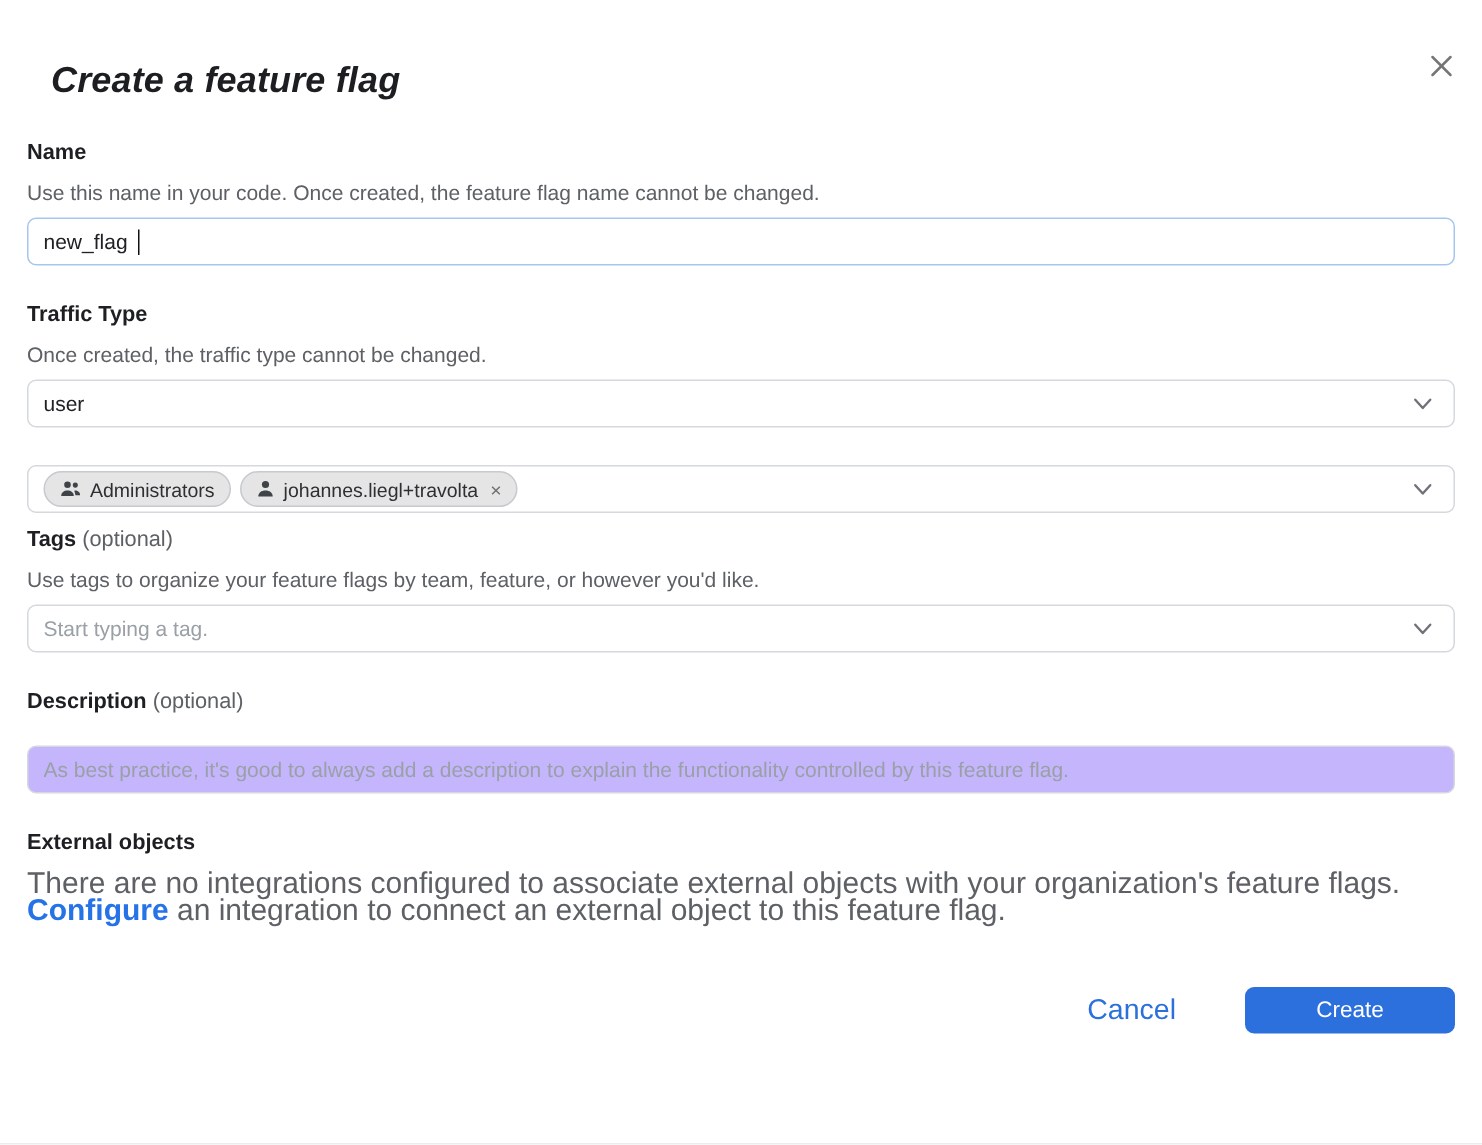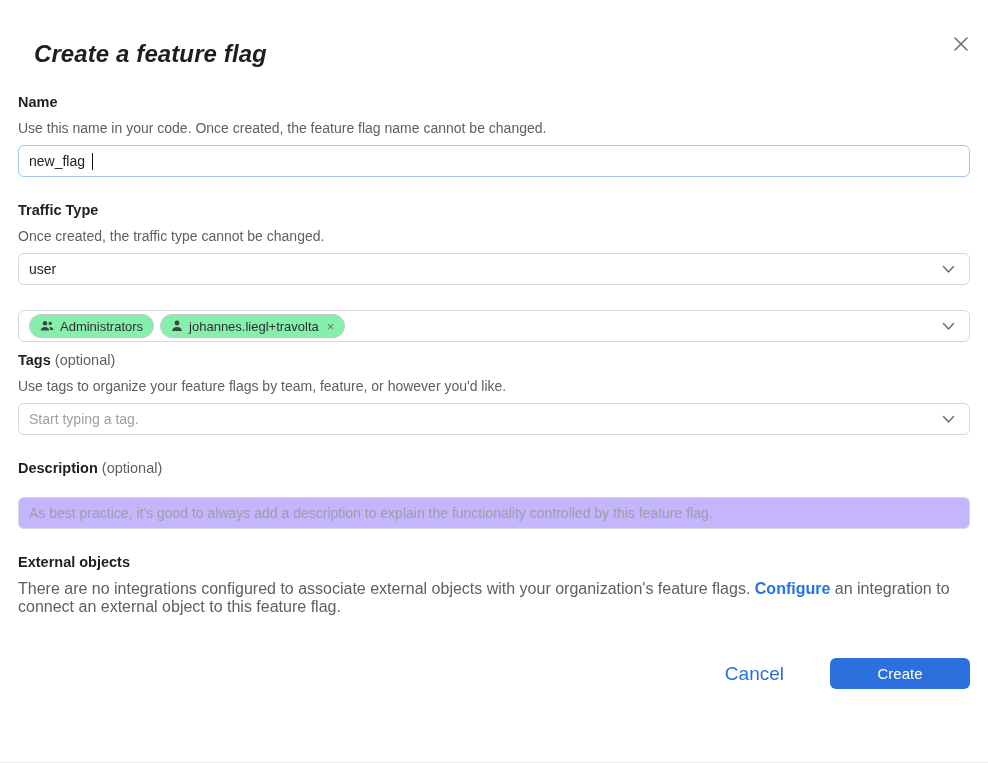--- a/index.html
+++ b/index.html
@@ -57,31 +57,31 @@
     font-family: inherit; outline: none; background: #c4b5fd;
   }
   input.text-input::placeholder { color: #9aa0a6; opacity: 1; }
 
   .chevron { flex: 0 0 auto; color: #6f7379; margin-right: 4px; }
 
   .chip {
     display: inline-flex; align-items: center; gap: 6px;
     height: 24px; padding: 0 10px;
     border: 1px solid #c6c9ce; border-radius: 13px;
-    background: #86efac; font-size: 13px; color: #2d2f33;
+    background: #e5e5e5; font-size: 13px; color: #2d2f33;
     white-space: nowrap;
   }
   .chip .chip-icon { display: inline-flex; color: #3f4247; }
   .chip .chip-remove {
     font-size: 13px; color: #6b6e73; cursor: pointer;
     line-height: 1; margin-left: 2px;
   }
 
   .external-text {
-    margin-top: 9px; font-size: 16px; color: #5d6065; line-height: 18px;
+    margin-top: 9px; font-size: 20px; color: #5d6065; line-height: 18px;
     max-width: 952px;
   }
   .link {
     color: var(--link, #2673e8); font-weight: 700; text-decoration: none; cursor: pointer;
   }
 
   .footer {
     margin-top: 42px; display: flex; justify-content: flex-end;
     align-items: center; gap: 46px; padding-right: 0;
   }

